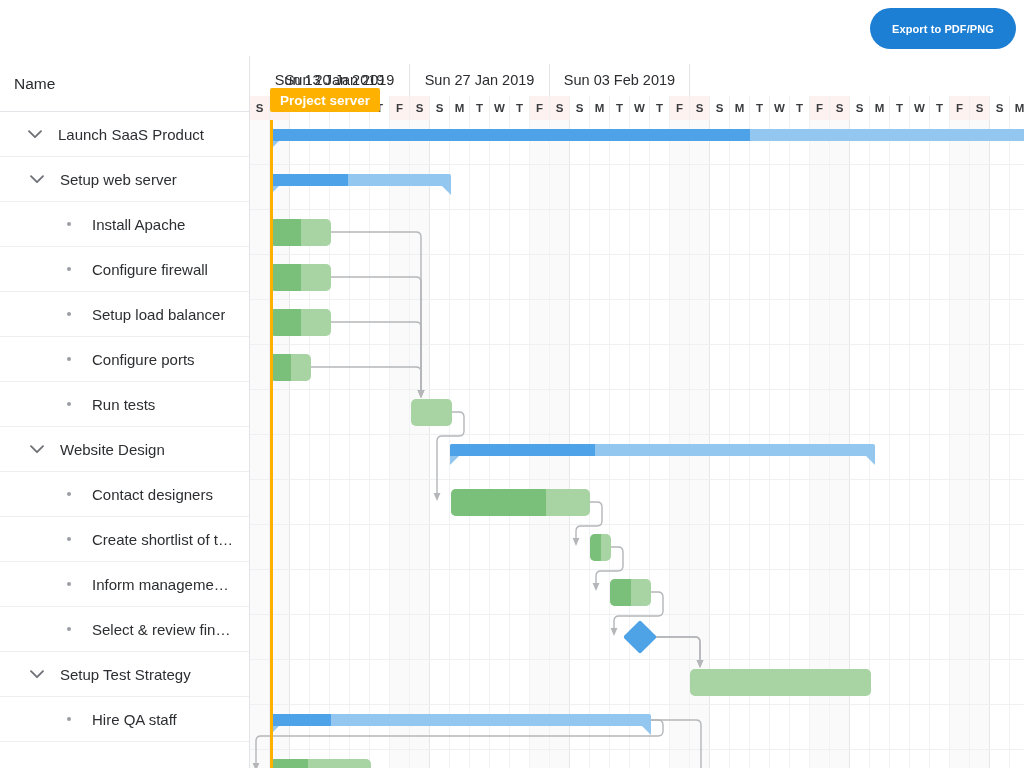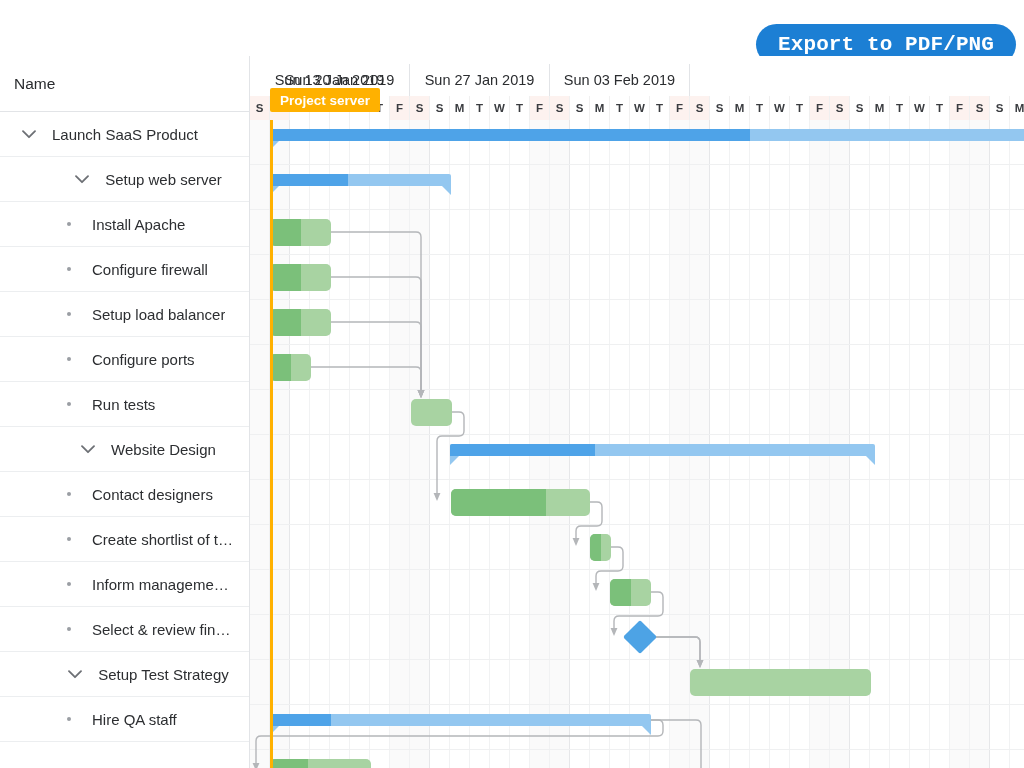--- a/index.html
+++ b/index.html
@@ -16,27 +16,26 @@
   
   .toolbar {
     position: absolute; left: 0; top: 0; width: 1024px; height: 56px;
     background: #ffffff;
   }
   .export-btn {
     position: absolute; right: 8px; top: 8px;
     height: 41px; padding: 0 22px;
     border-radius: 21px; border: none;
     background: #1c7fd4; color: #ffffff;
-    font-family: Liberation Mono, monospace;
-    font-size: 21px; font-weight: bold;
+    font-family: Liberation Sans, sans-serif;
+    font-size: 11px; font-weight: bold;
     letter-spacing: .1px;
     cursor: pointer;
     display: flex; align-items: center; justify-content: center;
     white-space: nowrap;
-    margin-top: 16px;
   }
 
   
   .name-col {
     position: absolute; left: 0; top: 56px;
     width: 250px; height: 712px;
     background: #ffffff;
     border-right: 1px solid #e2e4e7;
     overflow: hidden;
   }
@@ -48,22 +47,22 @@
   }
   .name-rows { position: relative; }
   .name-row {
     height: 45px;
     border-bottom: 1px solid #eceef0;
     display: flex; align-items: center;
     padding-right: 6px;
     font-size: 15px; color: #2c2e31;
     white-space: nowrap;
   }
-  .name-row.lvl0 { padding-left: 18px; }
-  .name-row.lvl1 { padding-left: 50px; justify-content: center; }
+  .name-row.lvl0 { padding-left: 24px; }
+  .name-row.lvl1 { padding-left: 26px; }
   .name-row.lvl2 { padding-left: 58px; }
 
   .chev {
     width: 22px; height: 22px; flex: none;
     display: flex; align-items: center; justify-content: center;
     margin-right: 12px; cursor: pointer;
   }
   .chev svg { display: block; }
   .dot {
     width: 22px; height: 22px; flex: none;

